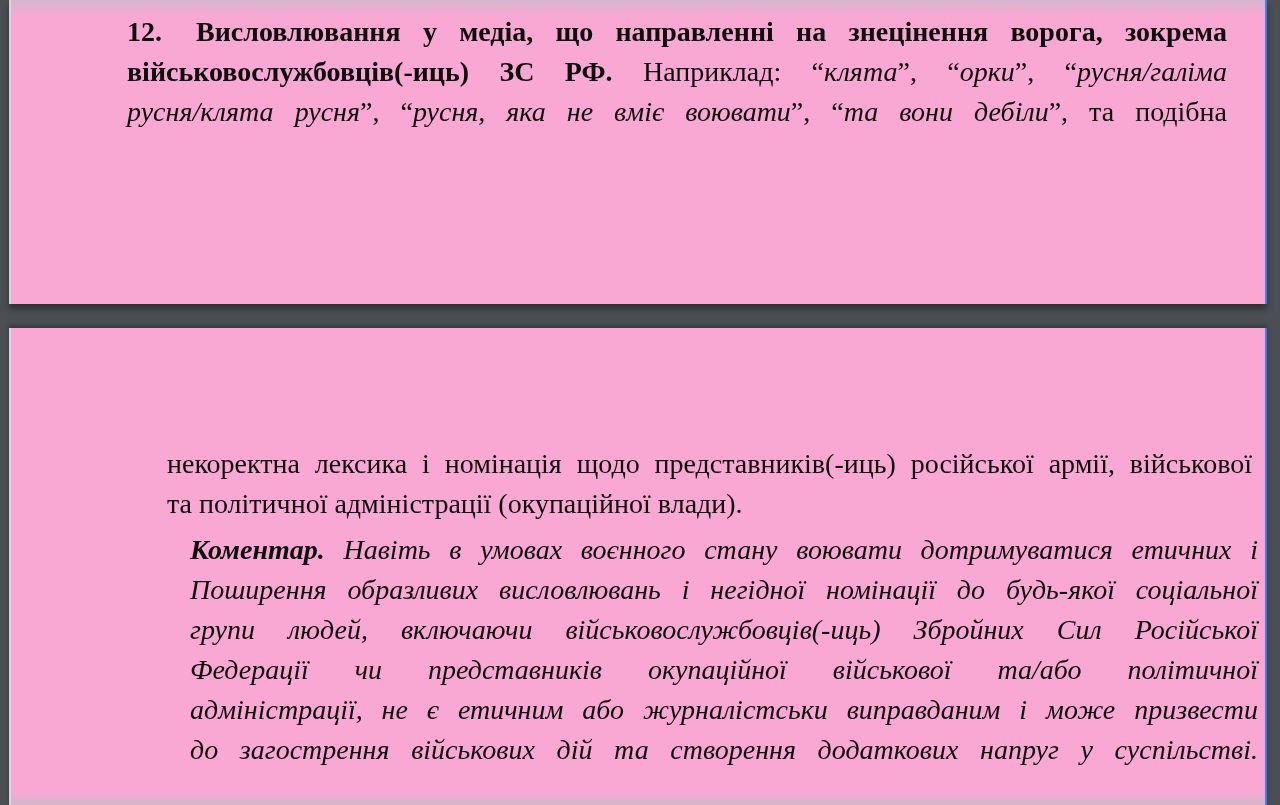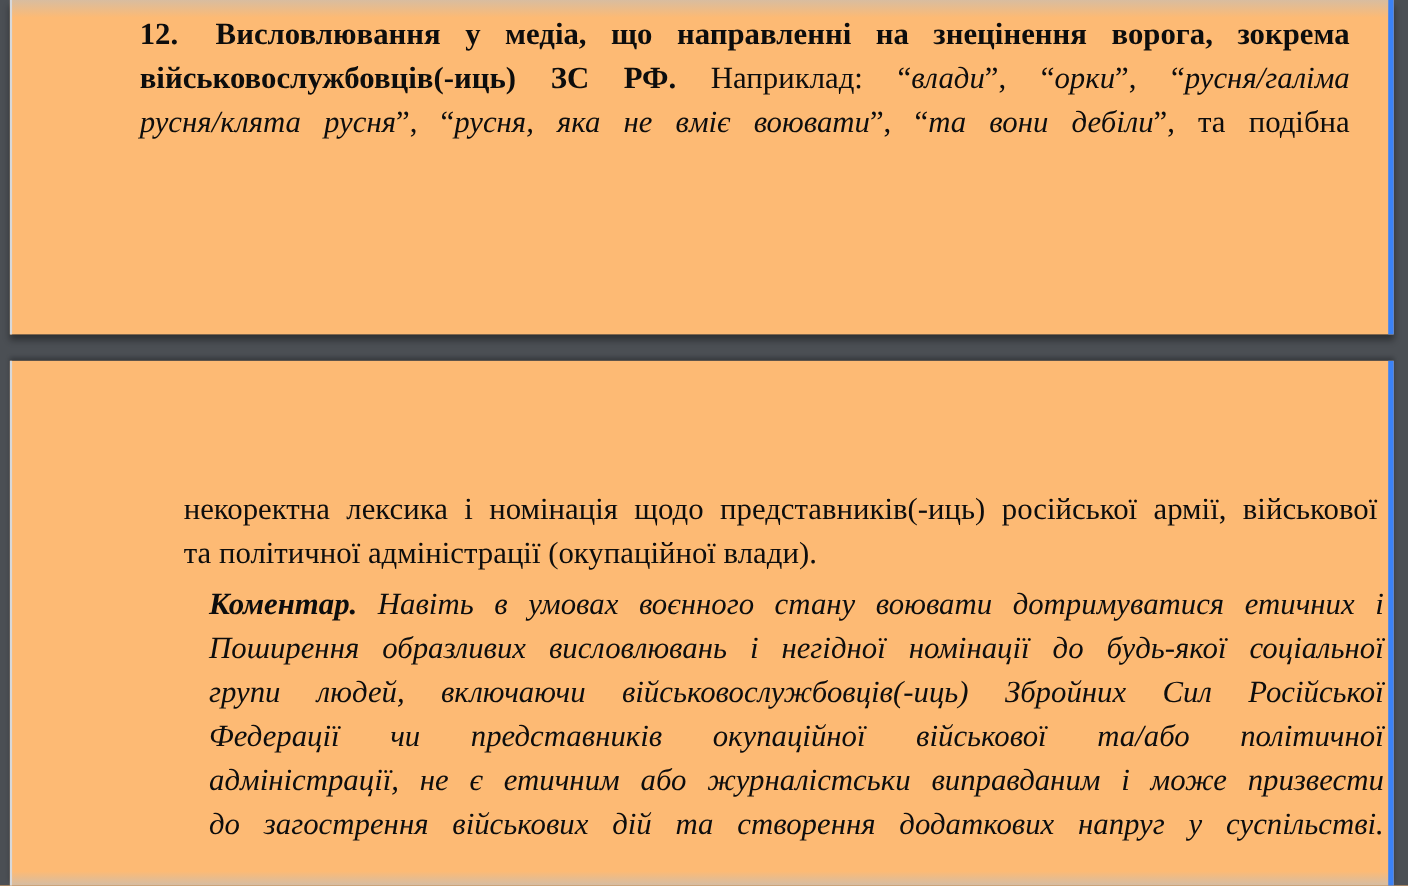--- a/index.html
+++ b/index.html
@@ -3,22 +3,22 @@
 <meta charset="utf-8">
 <style>
   html,body{margin:0;padding:0;}
   body{
     width:1280px;height:805px;overflow:hidden;position:relative;
     background:#4b4f54;
     font-family:"Liberation Serif", serif;
   }
   .viewer{position:absolute;inset:0;}
   .page{
-    position:absolute;left:9px;right:13px;background:#fdba74;
-    border-left:2px solid #d7d8da;border-right:5px solid #3b82f6;
+    position:absolute;left:9px;right:13px;background:#f9a8d4;
+    border-left:2px solid #d7d8da;border-right:2px solid #3b82f6;
   }
   .page-one{
     top:0;height:304px;
     box-shadow:0 5px 6px rgba(8,10,12,0.45);
   }
   .page-two{
     top:328px;bottom:0;
     box-shadow:0 -3px 4px rgba(8,10,12,0.30);
     overflow:hidden;
   }
@@ -48,21 +48,21 @@
   .s-tab{display:inline-block;width:34px;}
 </style>
 </head>
 <body>
 
 <div class="viewer">
 
   <div class="page page-one">
     <div class="text-block tb-p1">
         <div class="line"><span class="s-bold">12.</span><span class="s-tab"></span><span class="s-bold">Висловлювання у медіа, що направленні на знецінення ворога, зокрема</span></div>
-        <div class="line"><span class="s-bold">військовослужбовців(-иць) ЗС РФ. </span><span class="s-regular">Наприклад: “</span><span class="s-italic">влади</span><span class="s-regular">”, “</span><span class="s-italic">орки</span><span class="s-regular">”, “</span><span class="s-italic">русня/галіма</span></div>
+        <div class="line"><span class="s-bold">військовослужбовців(-иць) ЗС РФ. </span><span class="s-regular">Наприклад: “</span><span class="s-italic">клята</span><span class="s-regular">”, “</span><span class="s-italic">орки</span><span class="s-regular">”, “</span><span class="s-italic">русня/галіма</span></div>
         <div class="line"><span class="s-italic">русня/клята русня</span><span class="s-regular">”, “</span><span class="s-italic">русня, яка не вміє воювати</span><span class="s-regular">”, “</span><span class="s-italic">та вони дебіли</span><span class="s-regular">”, та подібна</span></div>
       </div>
     <div class="grad-top"></div>
   </div>
 
   <div class="page page-two">
     <div class="text-block tb-p2a">
         <div class="line"><span class="s-regular">некоректна лексика і номінація щодо представників(-иць) російської армії, військової</span></div>
         <div class="line left"><span class="s-regular">та політичної адміністрації (окупаційної влади).</span></div>
       </div>

